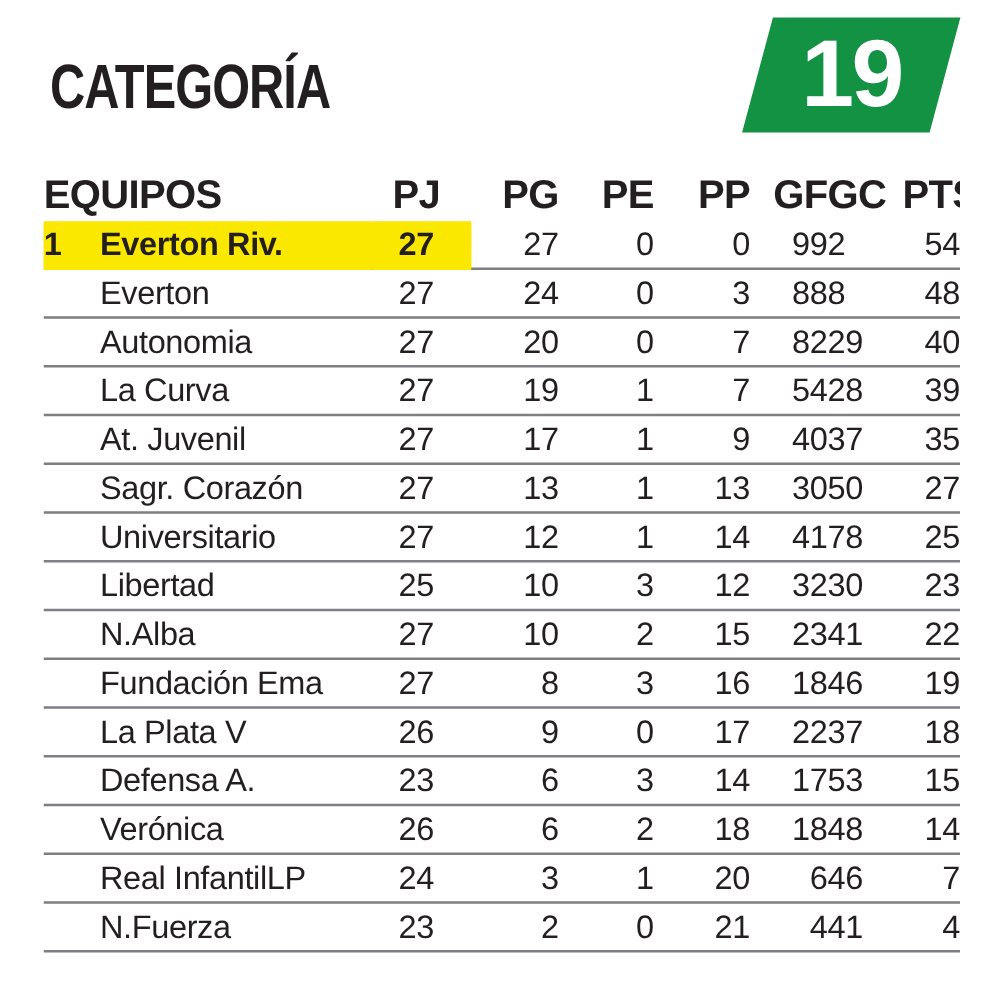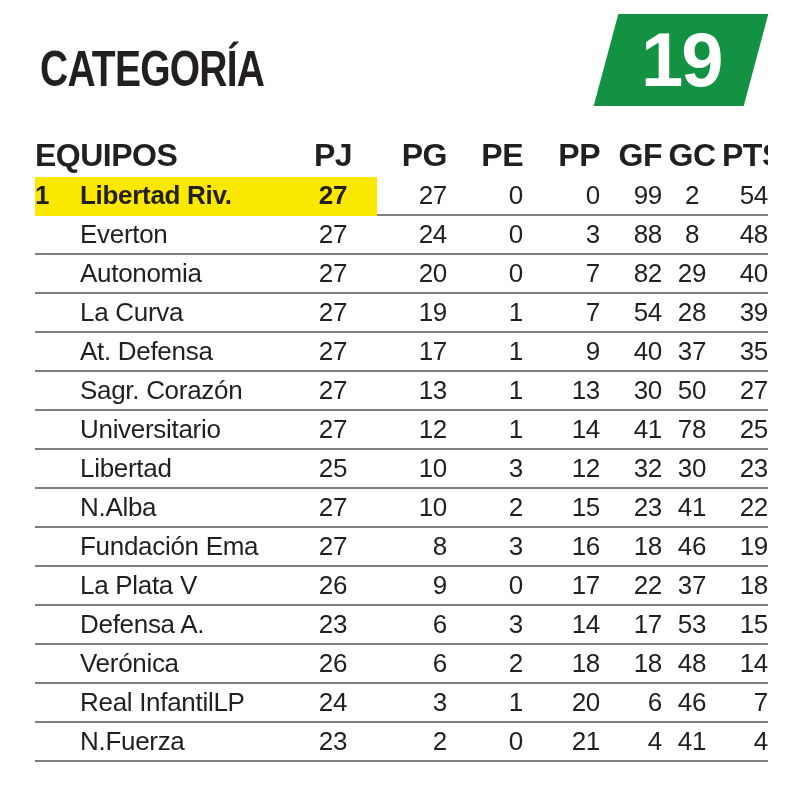--- a/index.html
+++ b/index.html
@@ -73,21 +73,21 @@
   }
   .c{display:block;height:37px;line-height:37px;white-space:nowrap;overflow:hidden;}
   .thead .c{height:auto;line-height:normal;}
   .rank{width:45px;text-align:left;font-weight:bold;}
   .name{flex:1;text-align:left;}
   .pj  {width:80px;text-align:center;padding-right:8px;box-sizing:border-box;}
   .pg  {width:70px;text-align:right;}
   .pe  {width:76px;text-align:right;}
   .pp  {width:77px;text-align:right;}
   .gf  {width:62px;text-align:right;}
-  .gc  {width:60px;text-align:center;}
+  .gc  {width:60px;text-align:left;}
   .pts {width:46px;text-align:right;}
   .row.highlight .rank,
   .row.highlight .name,
   .row.highlight .pj{
     background:var(--yellow);
     font-weight:bold;
     position:relative;
     z-index:1;
     box-shadow:0 2px 0 0 var(--yellow);
   }
@@ -111,21 +111,21 @@
       <span class="c pg">PG</span>
       <span class="c pe">PE</span>
       <span class="c pp">PP</span>
       <span class="c gf">GF</span>
       <span class="c gc">GC</span>
       <span class="c pts">PTS</span>
     </div>
     <div id="rows">
   <div class="row highlight">
     <span class="c rank">1</span>
-    <span class="c name">Libertad Riv.</span>
+    <span class="c name">Everton Riv.</span>
     <span class="c pj">27</span>
     <span class="c pg">27</span>
     <span class="c pe">0</span>
     <span class="c pp">0</span>
     <span class="c gf">99</span>
     <span class="c gc">2</span>
     <span class="c pts">54</span>
   </div>
 
   <div class="row">
@@ -159,21 +159,21 @@
     <span class="c pg">19</span>
     <span class="c pe">1</span>
     <span class="c pp">7</span>
     <span class="c gf">54</span>
     <span class="c gc">28</span>
     <span class="c pts">39</span>
   </div>
 
   <div class="row">
     <span class="c rank"></span>
-    <span class="c name">At. Defensa</span>
+    <span class="c name">At. Juvenil</span>
     <span class="c pj">27</span>
     <span class="c pg">17</span>
     <span class="c pe">1</span>
     <span class="c pp">9</span>
     <span class="c gf">40</span>
     <span class="c gc">37</span>
     <span class="c pts">35</span>
   </div>
 
   <div class="row">

